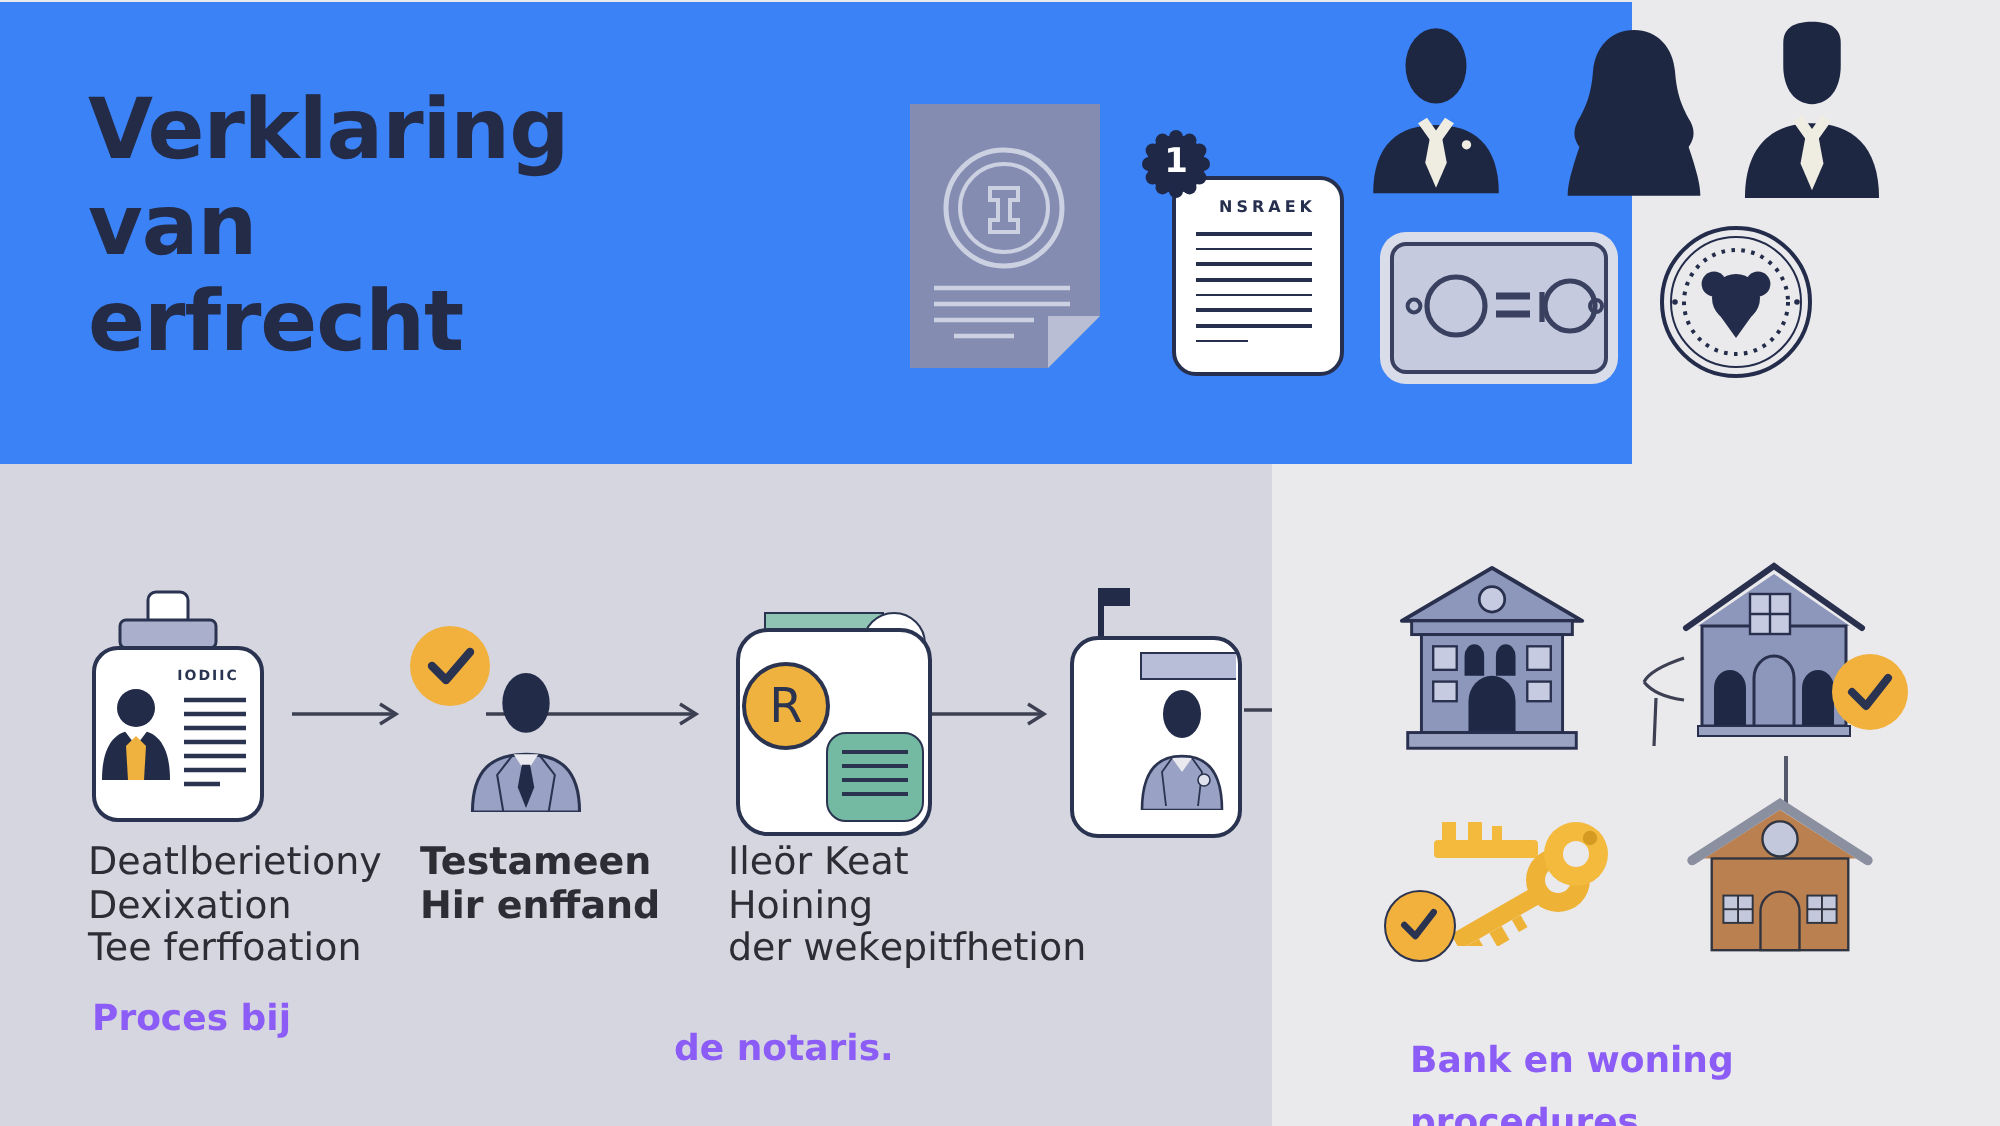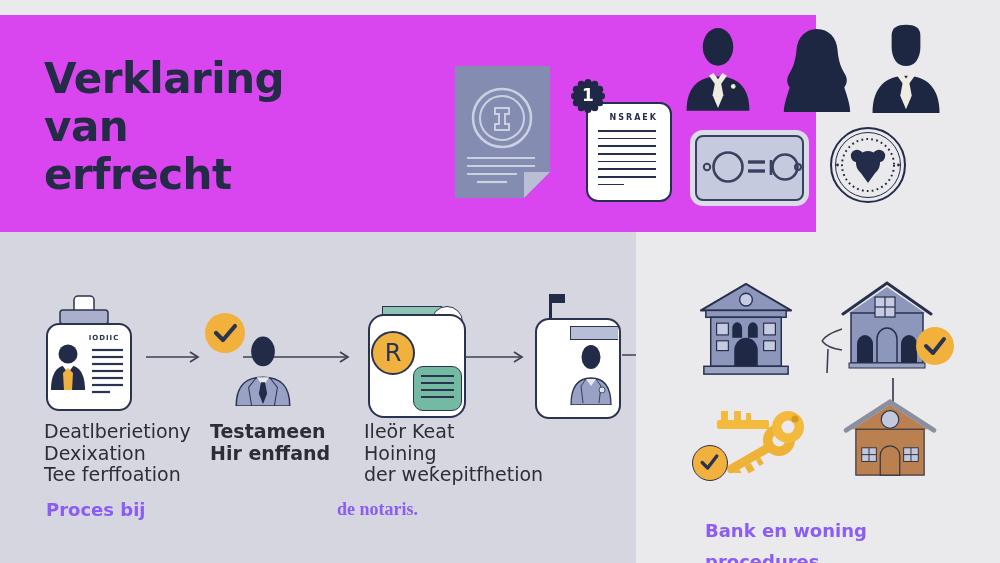--- a/index.html
+++ b/index.html
@@ -1,20 +1,20 @@
 <!DOCTYPE html>
 <html><head>
 <meta charset="utf-8">
 <style>
   html,body{margin:0;padding:0;}
   .canvas{position:relative;width:1000px;height:563px;overflow:hidden;
           font-family:"DejaVu Sans","Liberation Sans",sans-serif;background:#eae9ec;}
   .abs{position:absolute;}
   
-  .sec-top{left:0;top:15px;width:816px;height:232px;background:#d946ef;}
+  .sec-top{left:0;top:1px;width:816px;height:232px;background:#3b82f6;}
   .sec-proc{left:0;top:232px;width:636px;height:331px;background:#d6d6e0;}
   .sec-bank{left:636px;top:232px;width:364px;height:331px;background:#eae9ec;}
   
   .title{left:44px;top:40px;font-size:42px;font-weight:800;color:#232b47;
          line-height:48px;letter-spacing:-0.5px;}
   .title span{display:block;}
   
   .cert-doc{left:586px;top:87px;width:82px;height:96px;background:#fff;
             border:2px solid #262f4d;border-radius:12px;}
   .cert-header{left:598px;top:98px;width:60px;text-align:right;font-size:8px;
@@ -252,21 +252,21 @@
     <div>Testameen</div>
     <div>Hir enffand</div>
   </div>
   <div class="abs lbl" style="left:364px;top:421px;">
     <div>Ileör Keat</div>
     <div>Hoining</div>
     <div>der weƙepitfhetion</div>
   </div>
 
   <div class="abs cap" style="left:46px;top:499px;">Proces bij</div>
-  <div class="abs cap" style="left:337px;top:499px;font-family:Liberation Serif, serif;">de notaris.</div>
+  <div class="abs cap" style="left:337px;top:514px;">de notaris.</div>
 
   <div class="abs sec-bank"></div>
 
   <svg class="abs" style="left:697px;top:279px;" width="98" height="104" viewBox="0 0 100 102">
     <polygon points="4,30 50,3 96,30" fill="#8d96bb" stroke="#28304d" stroke-width="2" stroke-linejoin="round"></polygon>
     <circle cx="50" cy="19" r="6.5" fill="#c6cbe2" stroke="#28304d" stroke-width="1.4"></circle>
     <rect x="9" y="30" width="82" height="7" fill="#8d96bb" stroke="#28304d" stroke-width="1.5"></rect>
     <rect x="14" y="37" width="72" height="50" fill="#8d96bb" stroke="#28304d" stroke-width="1.5"></rect>
     <rect x="20" y="43" width="12" height="12" fill="#c6cbe2" stroke="#28304d" stroke-width="1.2"></rect>
     <rect x="68" y="43" width="12" height="12" fill="#c6cbe2" stroke="#28304d" stroke-width="1.2"></rect>

